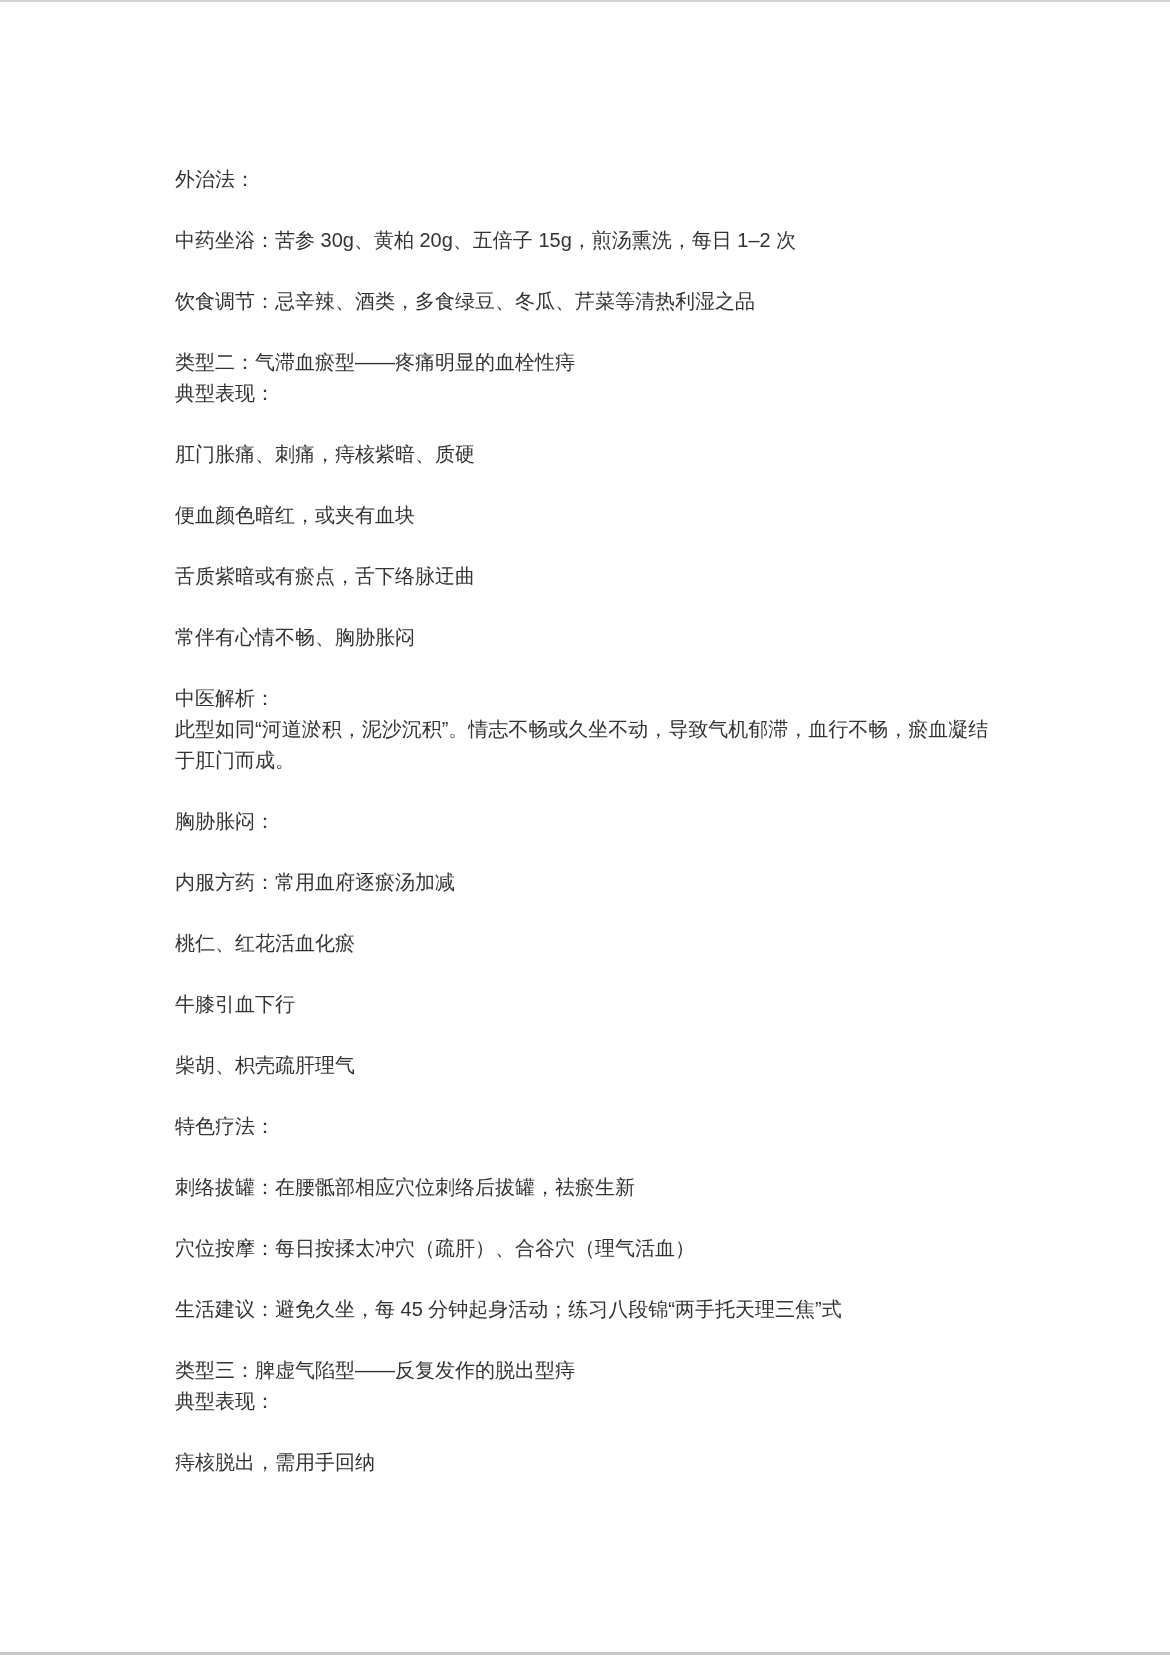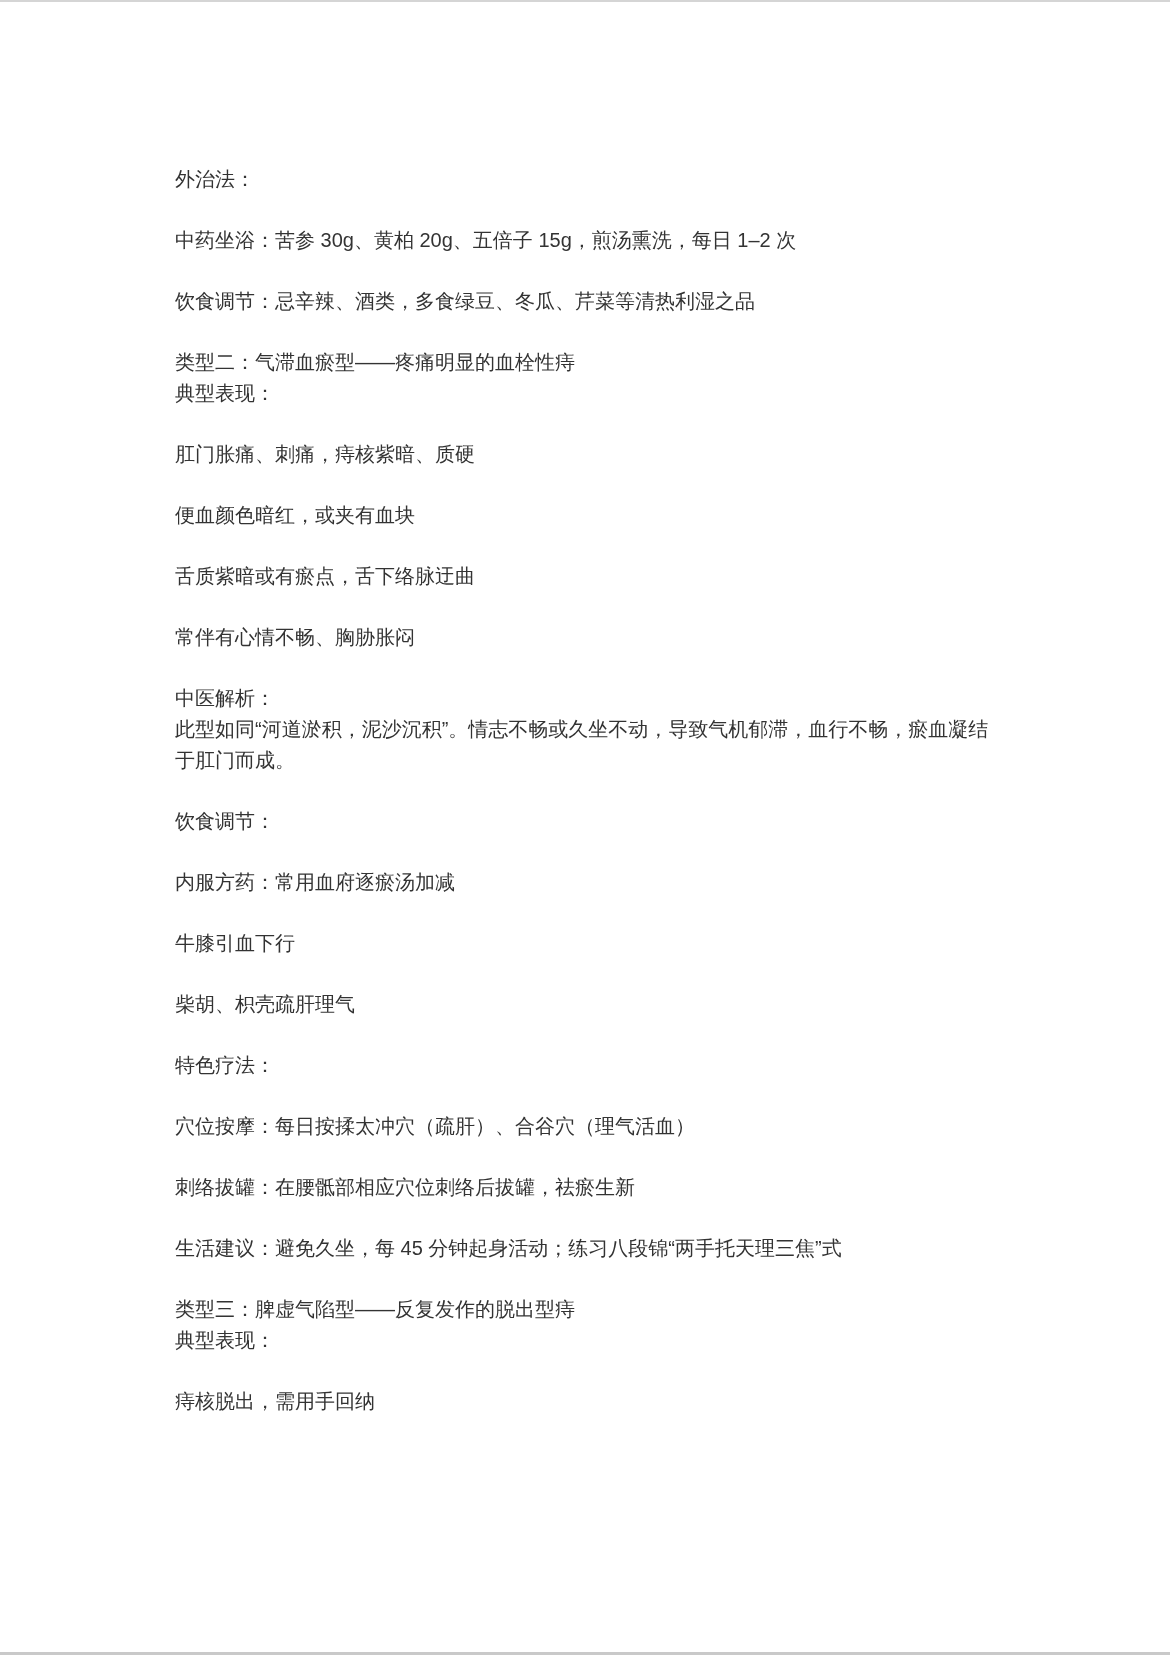--- a/index.html
+++ b/index.html
@@ -56,25 +56,26 @@
   <div class="doc-body">
       <p><span>外治法：</span></p>
       <p><span>中药坐浴：苦参 30g、黄柏 20g、五倍子 15g，煎汤熏洗，每日 1–2 次</span></p>
       <p><span>饮食调节：忌辛辣、酒类，多食绿豆、冬瓜、芹菜等清热利湿之品</span></p>
       <p><span>类型二：气滞血瘀型——疼痛明显的血栓性痔</span><br><span>典型表现：</span></p>
       <p><span>肛门胀痛、刺痛，痔核紫暗、质硬</span></p>
       <p><span>便血颜色暗红，或夹有血块</span></p>
       <p><span>舌质紫暗或有瘀点，舌下络脉迂曲</span></p>
       <p><span>常伴有心情不畅、胸胁胀闷</span></p>
       <p><span>中医解析：</span><br><span>此型如同“河道淤积，泥沙沉积”。情志不畅或久坐不动，导致气机郁滞，血行不畅，瘀血凝结于肛门而成。</span></p>
-      <p><span>饮食调节：</span></p>
+      <p><span>胸胁胀闷：</span></p>
       <p><span>内服方药：常用血府逐瘀汤加减</span></p>
+      <p><span>桃仁、红花活血化瘀</span></p>
       <p><span>牛膝引血下行</span></p>
       <p><span>柴胡、枳壳疏肝理气</span></p>
       <p><span>特色疗法：</span></p>
+      <p><span>刺络拔罐：在腰骶部相应穴位刺络后拔罐，祛瘀生新</span></p>
       <p><span>穴位按摩：每日按揉太冲穴（疏肝）、合谷穴（理气活血）</span></p>
-      <p><span>刺络拔罐：在腰骶部相应穴位刺络后拔罐，祛瘀生新</span></p>
       <p><span>生活建议：避免久坐，每 45 分钟起身活动；练习八段锦“两手托天理三焦”式</span></p>
       <p><span>类型三：脾虚气陷型——反复发作的脱出型痔</span><br><span>典型表现：</span></p>
       <p><span>痔核脱出，需用手回纳</span></p>
     </div>
   <div class="edge-line-bottom"></div>
 </div>
 
 </body></html>

